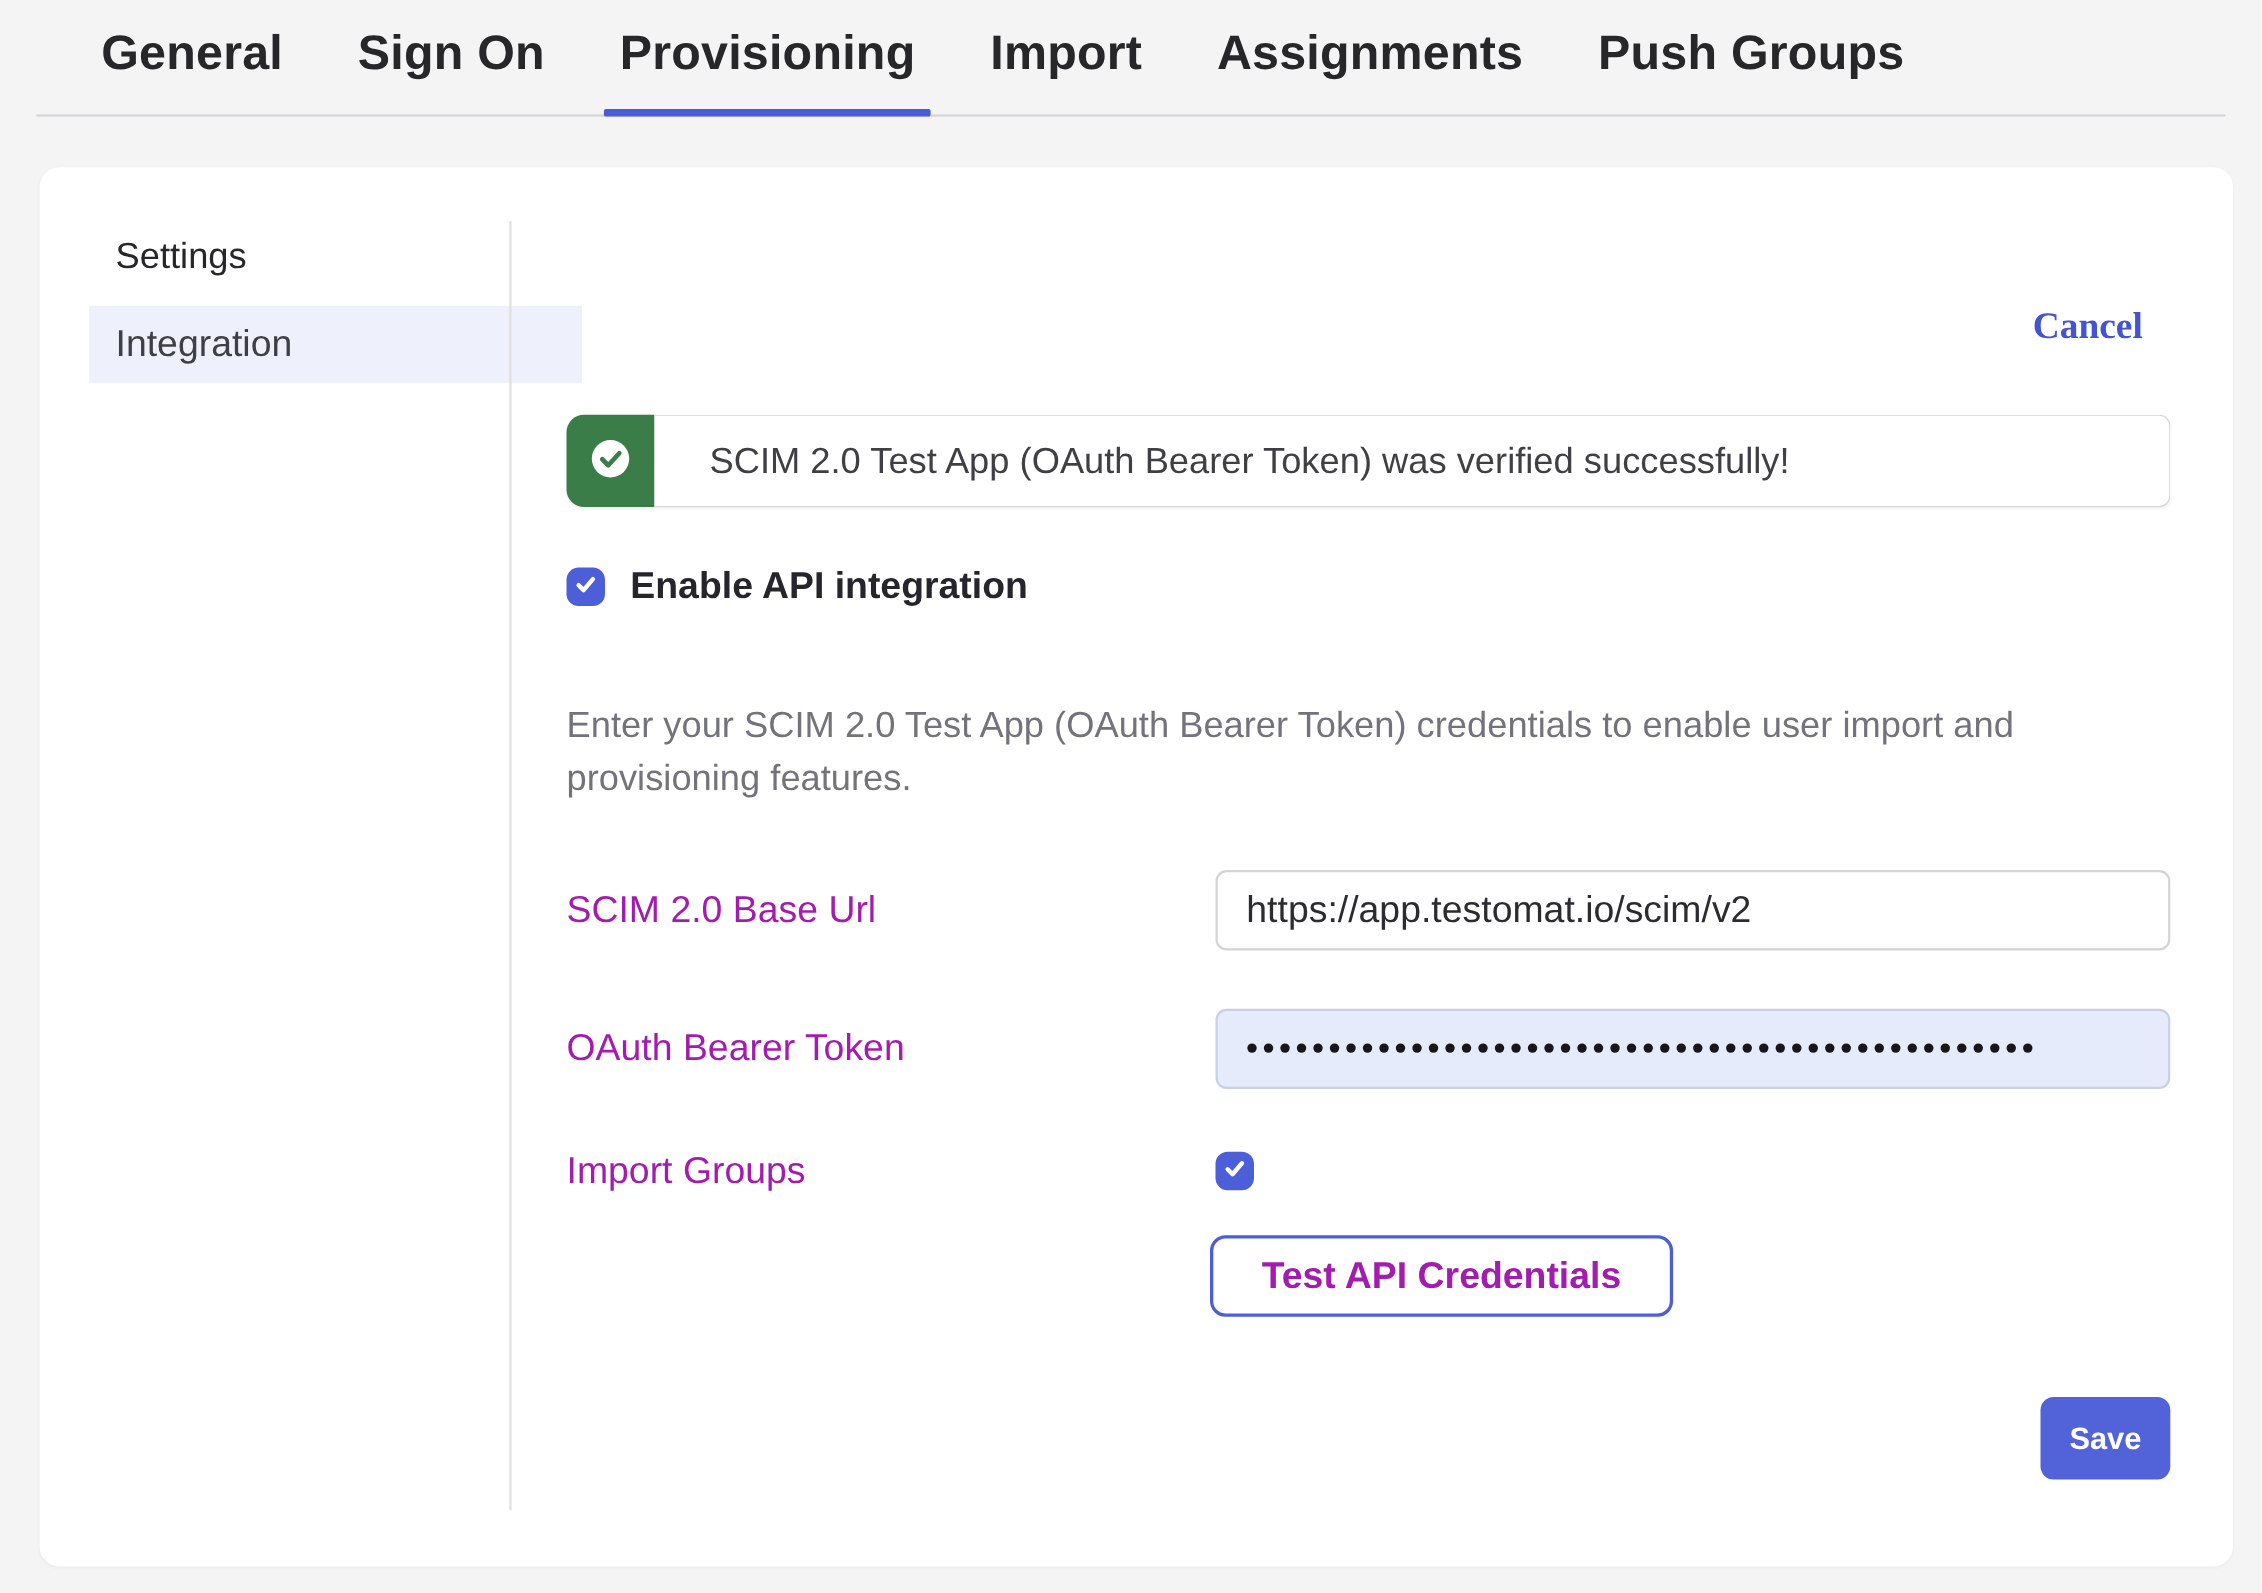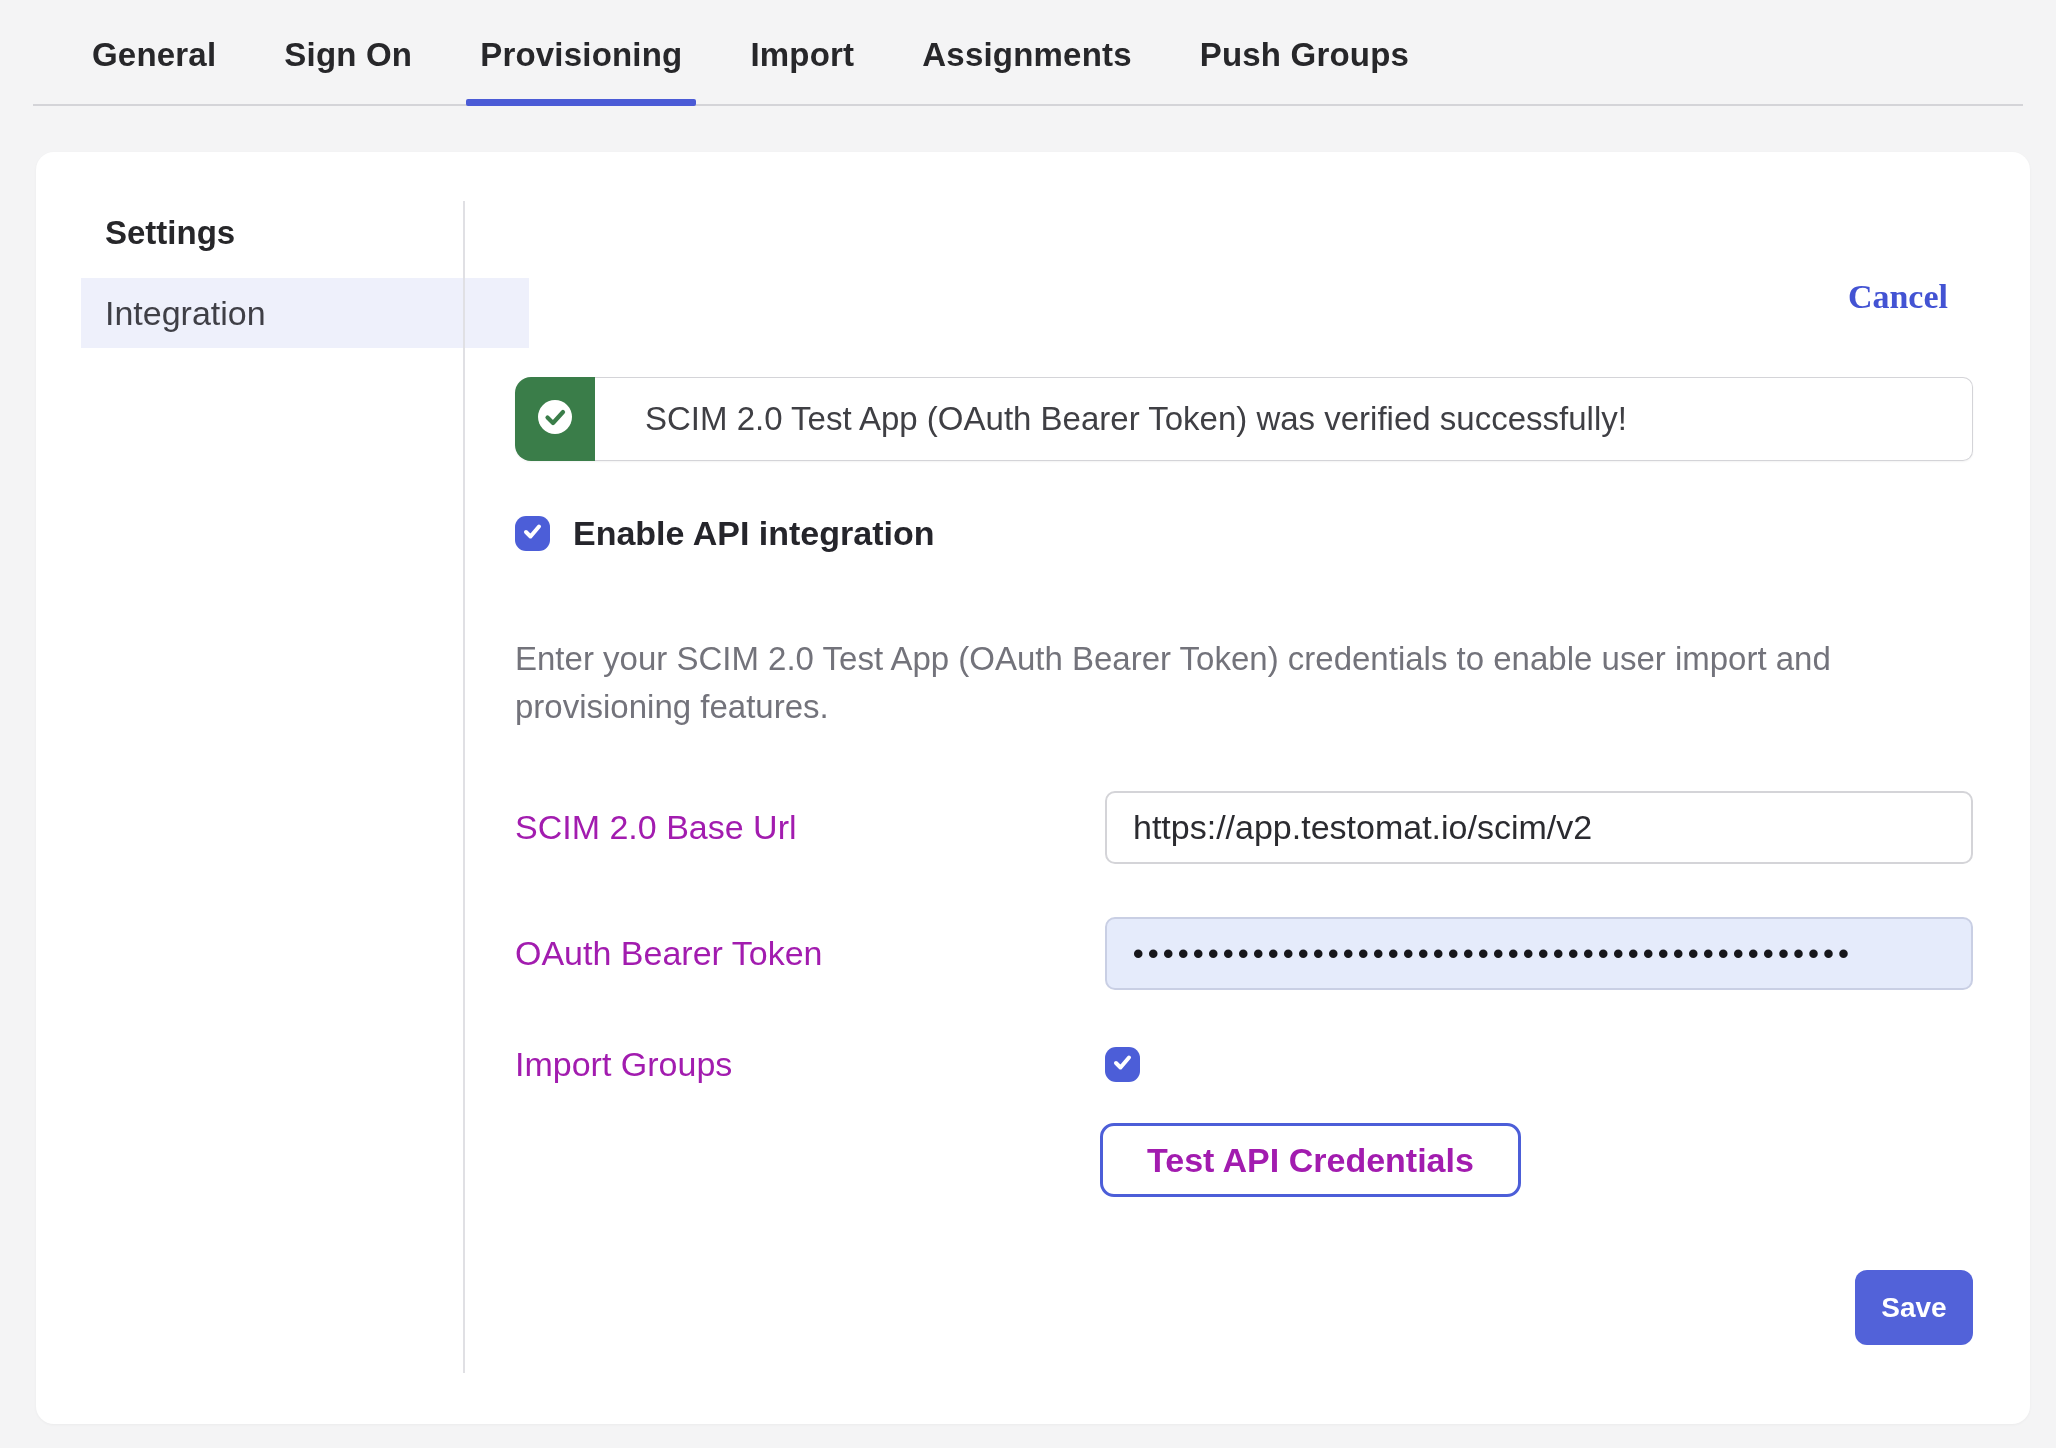--- a/index.html
+++ b/index.html
@@ -17,21 +17,21 @@
     height: 106px;
     display: flex;
     align-items: flex-end;
     gap: 40px;
     padding-left: 45px;
     border-bottom: 2px solid #d4d4d8;
   }
   .tab {
     position: relative;
     padding: 0 14px 30px 14px;
-    font-size: 33px;
+    font-size: 44px;
     font-weight: 600;
     color: #27272a;
     letter-spacing: 0.2px;
     cursor: pointer;
     white-space: nowrap;
   }
   .tab.active::after {
     content: "";
     position: absolute;
     left: 0; right: 0;
@@ -56,21 +56,21 @@
 
   
   .sidebar {
     width: 427px;
     padding-top: 62px;
     flex: none;
   }
   .sidebar-heading {
     margin-left: 69px;
     font-size: 33px;
-    font-weight: 700;
+    font-weight: 400;
     color: #27272a;
     margin-bottom: 26px;
   }
   .sidebar-item {
     margin-left: 45px;
     width: 448px;
     height: 70px;
     display: flex;
     align-items: center;
     padding-left: 24px;

